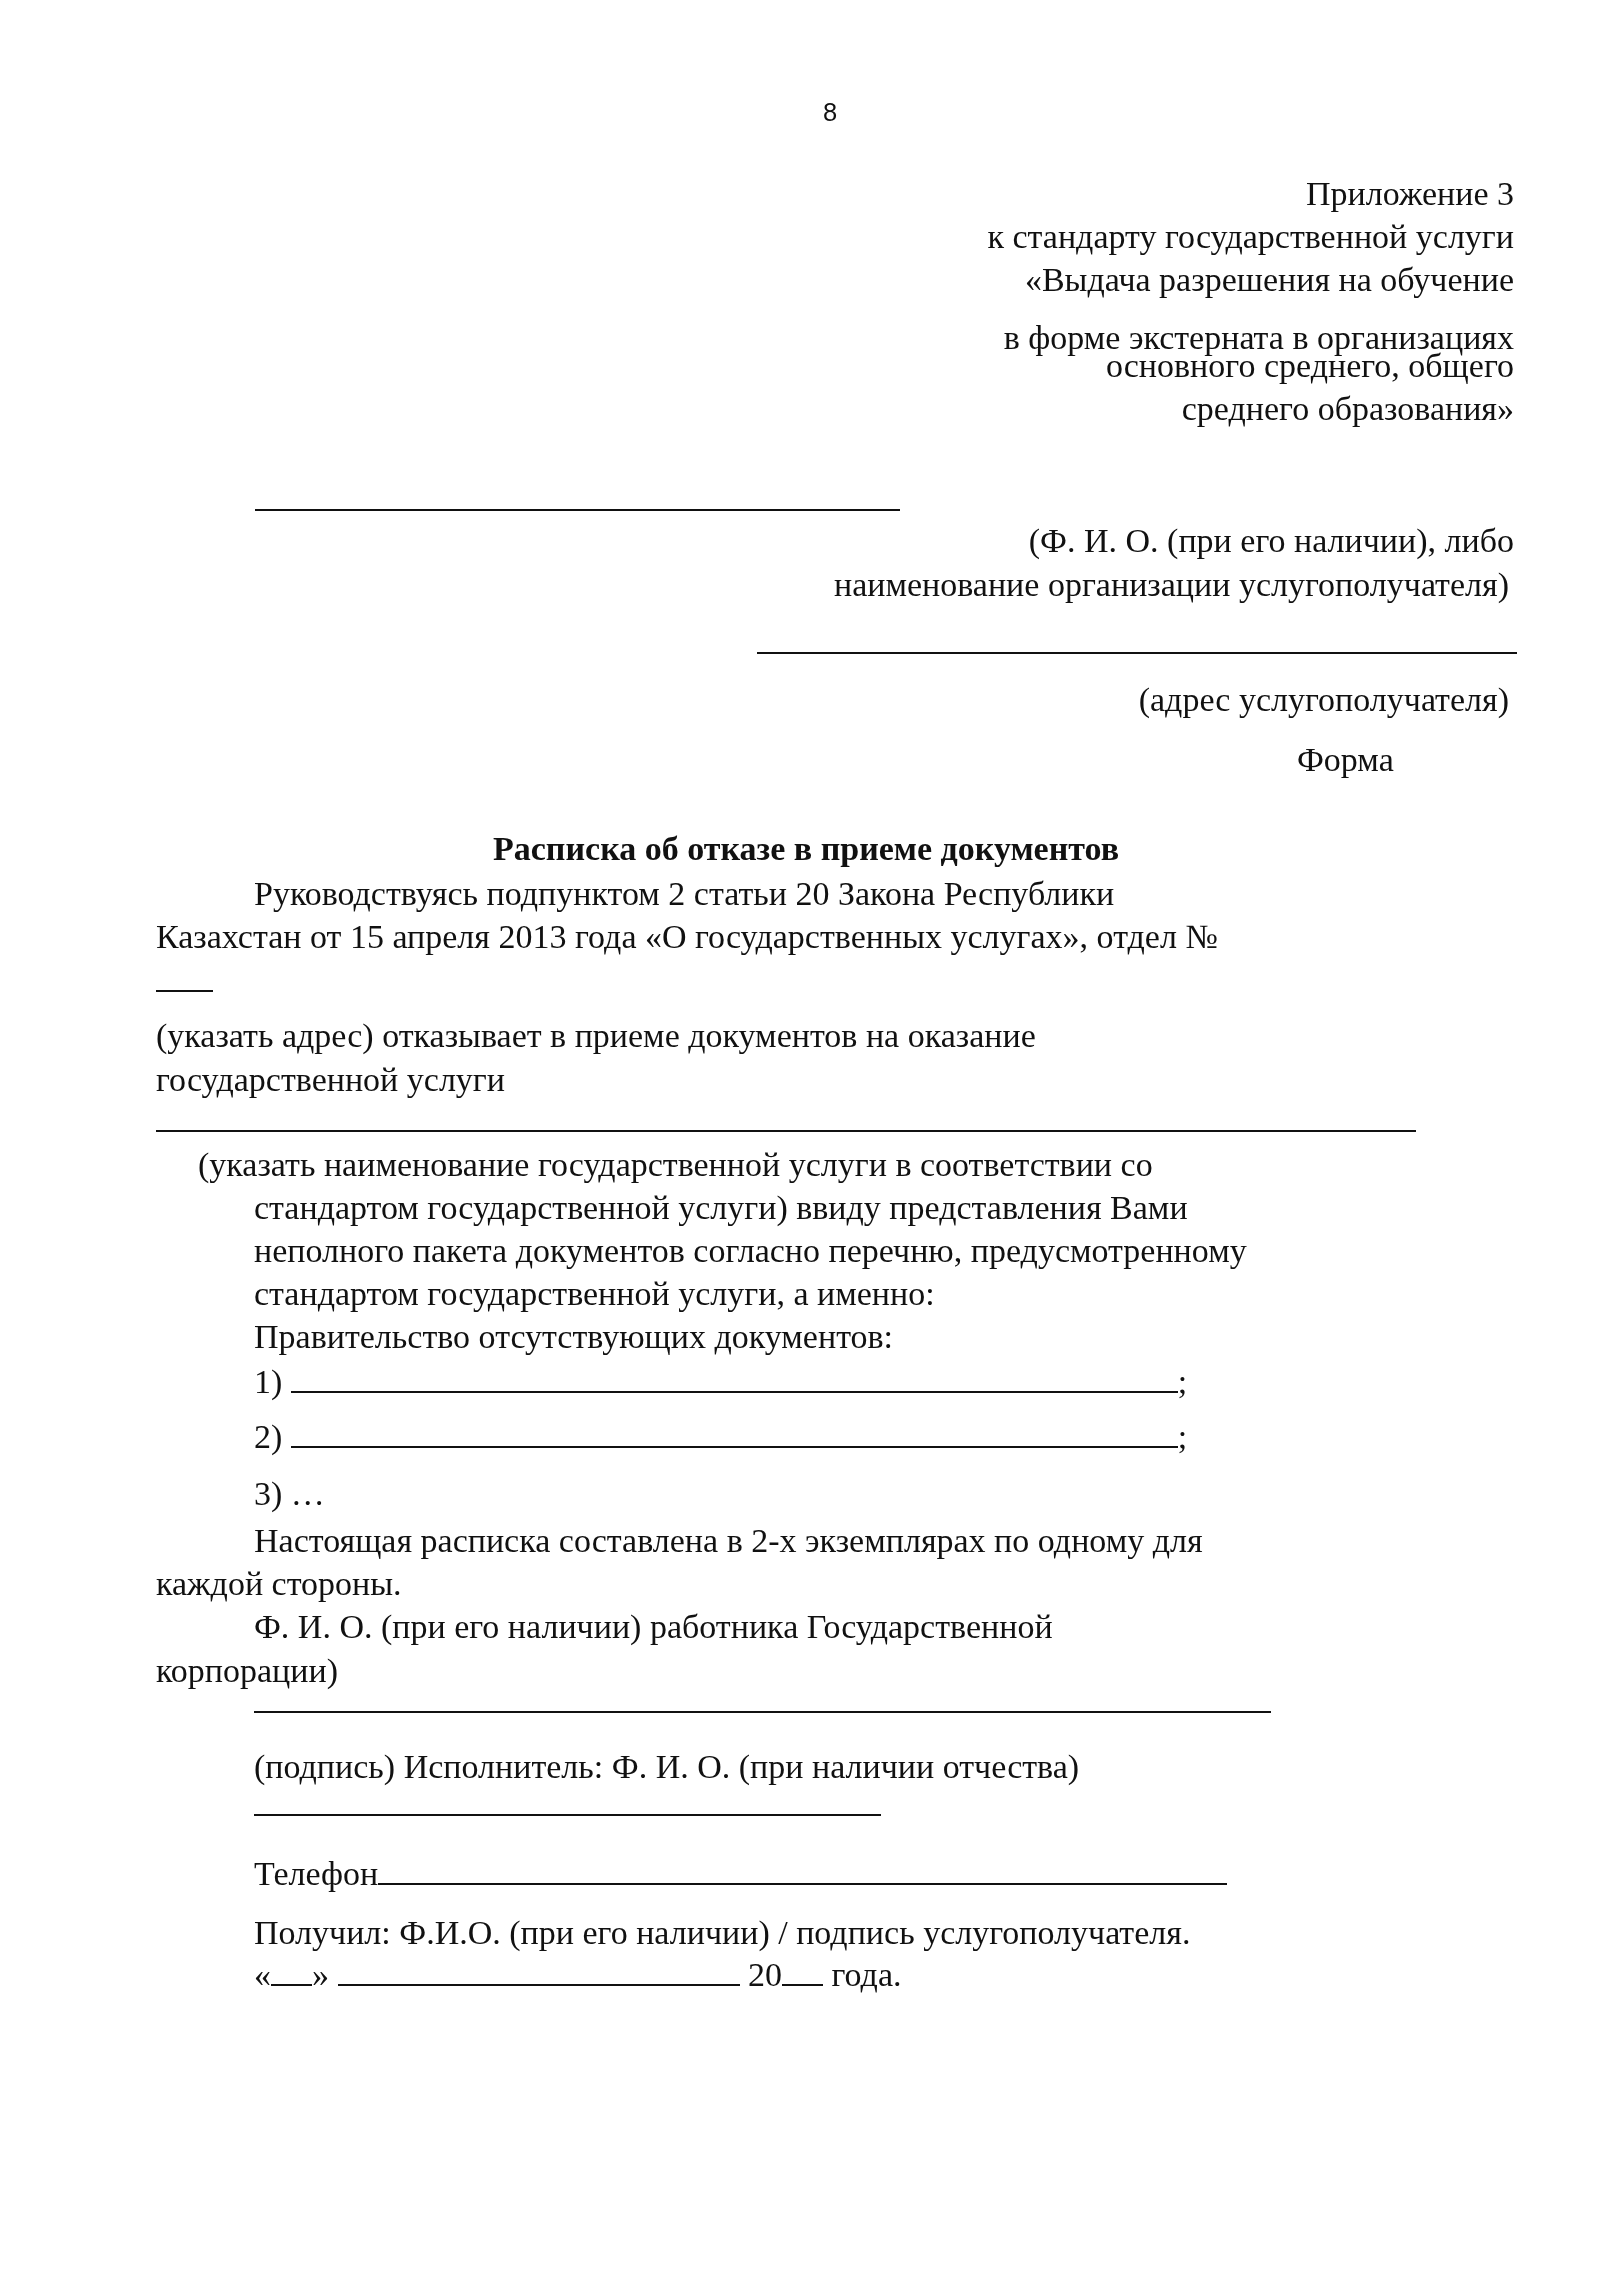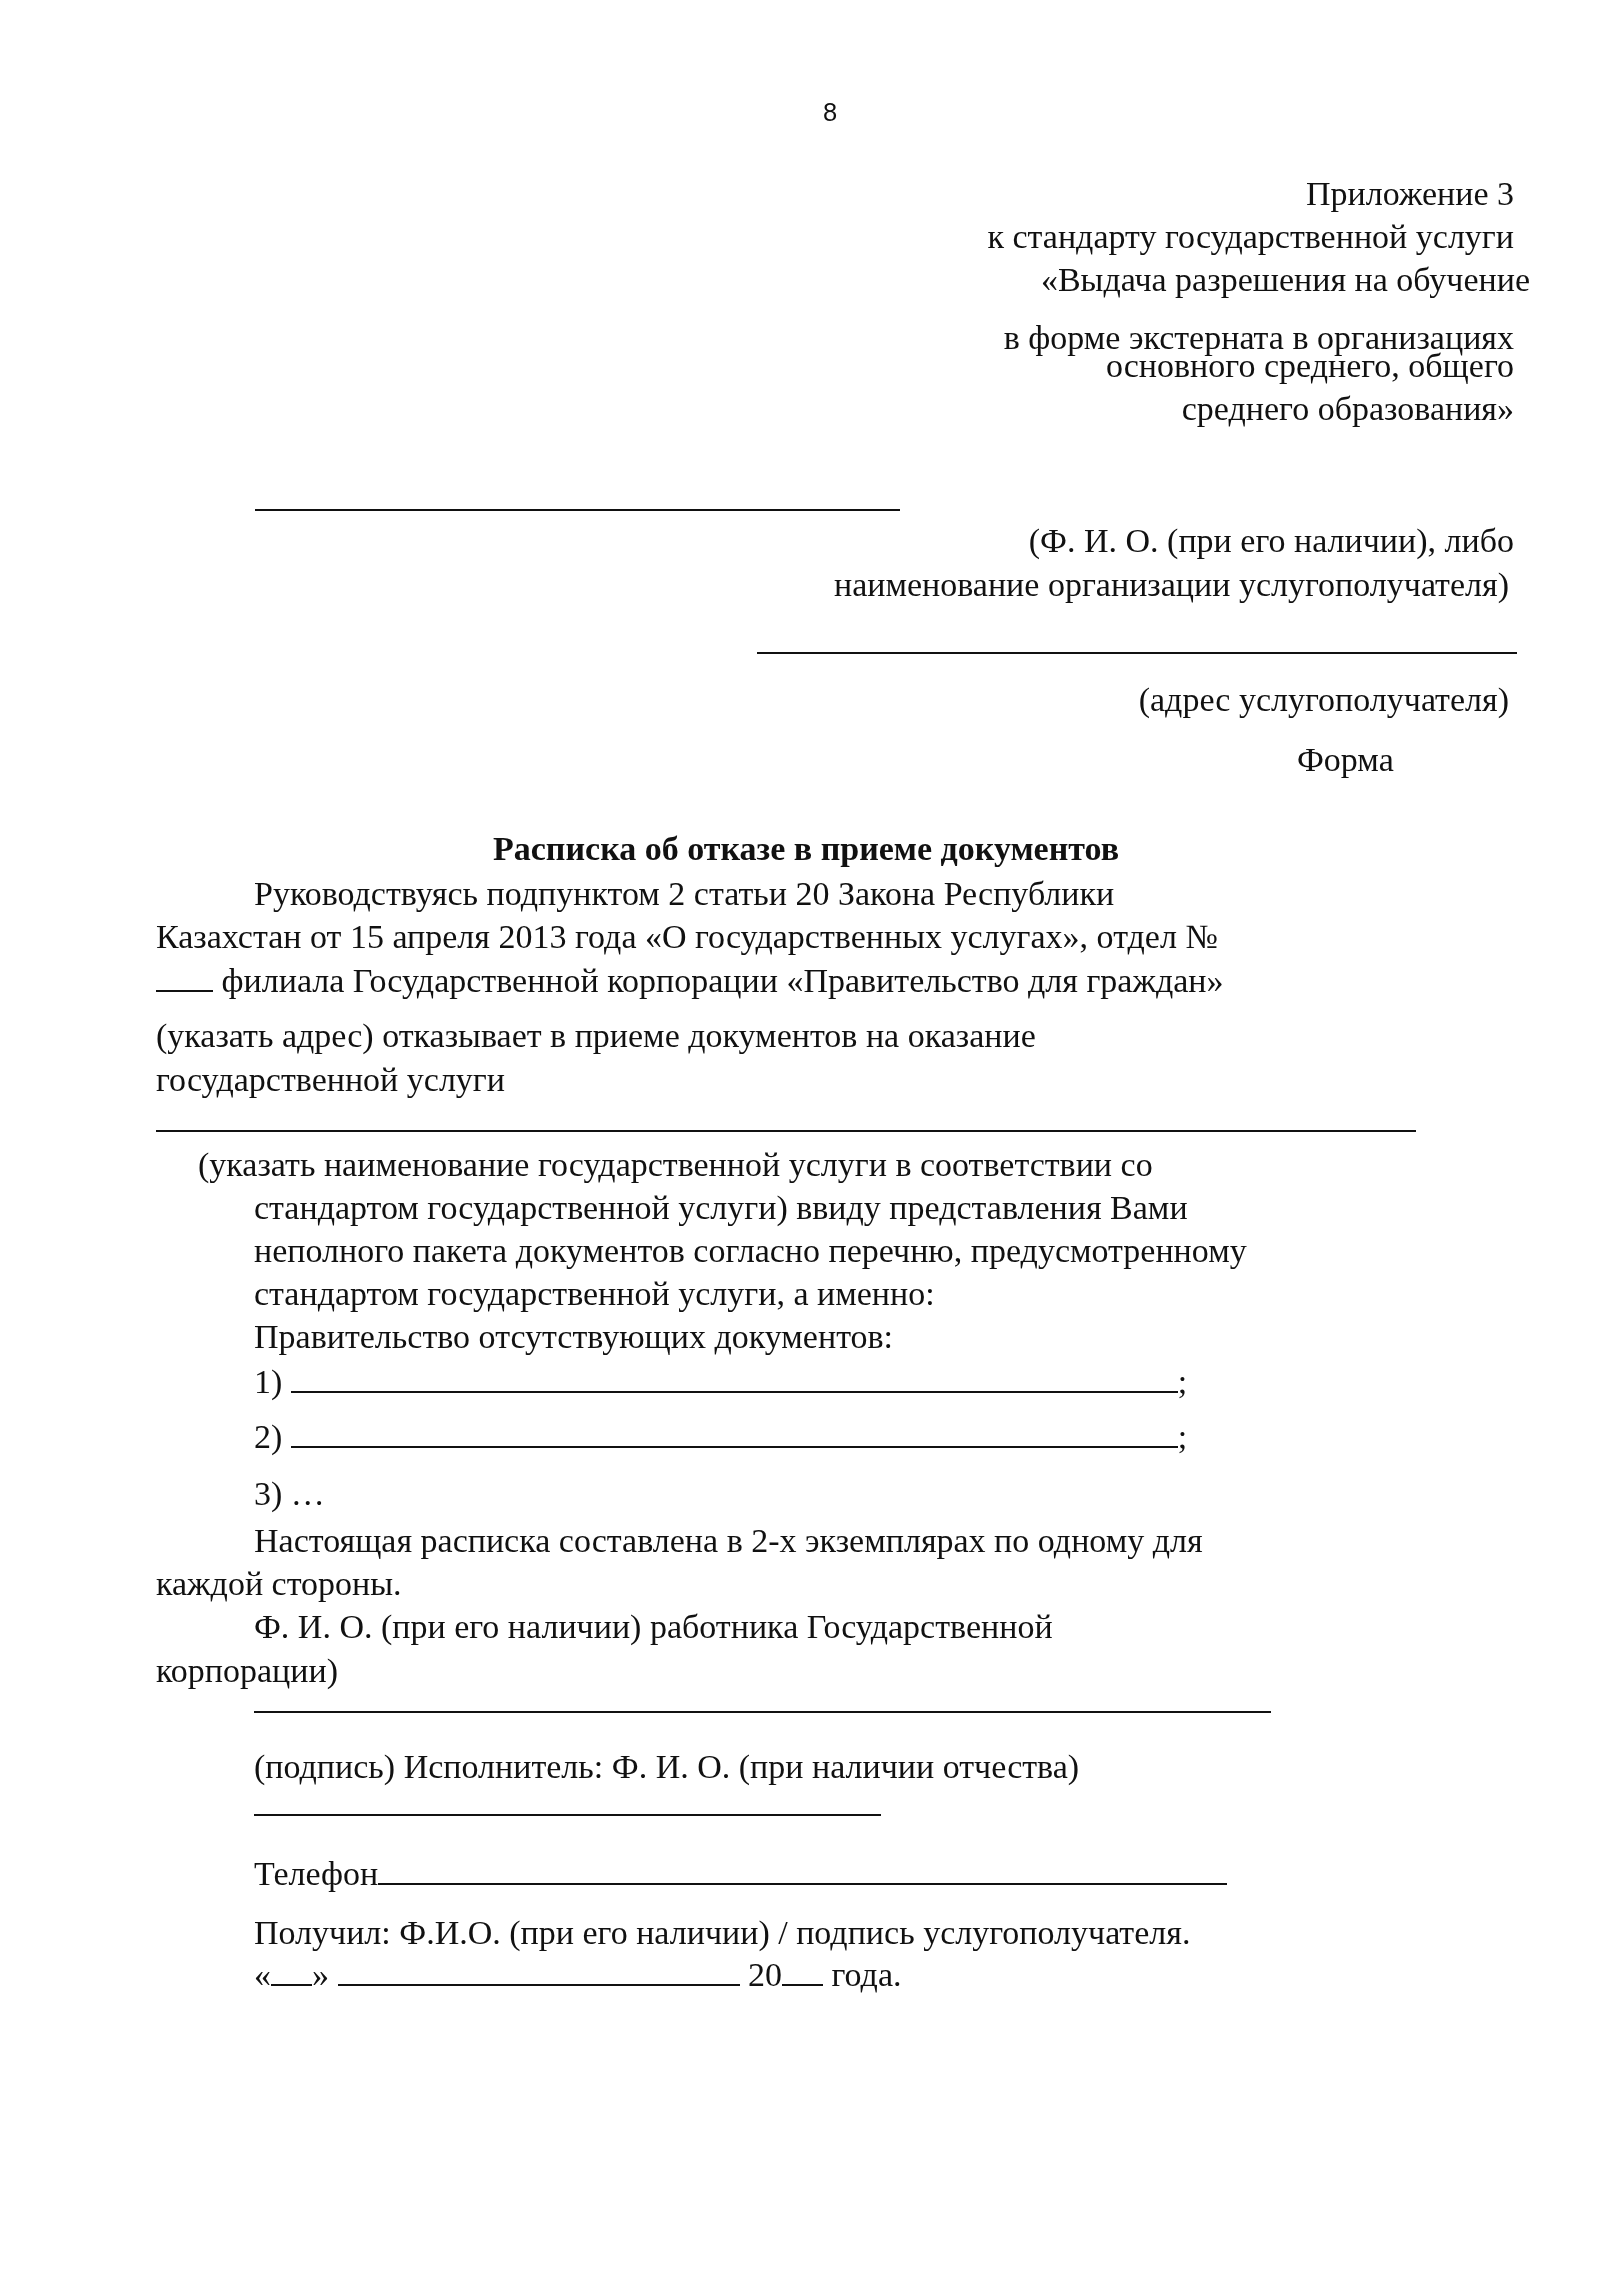--- a/index.html
+++ b/index.html
@@ -13,40 +13,39 @@
     .blank { display: inline-block; border-bottom: 2px solid #111111; vertical-align: baseline; height: 27.4px; }
   </style>
 </head>
 <body>
 
 <div class="pagenum">8</div>
 
 <div>
   <div class="ln r" style="top:172px; right:107px;">Приложение 3</div>
   <div class="ln r" style="top:215px; right:107px;">к стандарту государственной услуги</div>
-  <div class="ln r" style="top:258px; right:91px;font-family:Liberation Serif, serif;">«Выдача разрешения на обучение</div>
+  <div class="ln r" style="top:258px; right:107px;font-family:Liberation Serif, serif;">«Выдача разрешения на обучение</div>
   <div class="ln r" style="top:316px; right:107px;">в форме экстерната в организациях</div>
   <div class="ln r" style="top:344px; right:107px;">основного среднего, общего</div>
   <div class="ln r" style="top:387px; right:107px;">среднего образования»</div>
 </div>
 
 <div class="rule" style="top:509px; left:255px; width:645px;"></div>
 <div class="ln r" style="top:519px; right:107px;">(Ф. И. О. (при его наличии), либо</div>
 <div class="ln r" style="top:563px; right:112px;">наименование организации услугополучателя)</div>
 <div class="rule" style="top:652px; left:757px; width:760px;"></div>
 <div class="ln r" style="top:678px; right:112px;">(адрес услугополучателя)</div>
 <div class="ln" style="top:738px; left:1297px;">Форма</div>
 
 <div class="ln bold" style="top:827px; left:493px;">Расписка об отказе в приеме документов</div>
 
 <div class="ln" style="top:872px; left:254px;">Руководствуясь подпунктом 2 статьи 20 Закона Республики</div>
 <div class="ln" style="top:915px; left:156px;">Казахстан от 15 апреля 2013 года «О государственных услугах», отдел №</div>
 <div class="ln" style="top:959px; left:156px;">
   <span class="blank" style="width:57px;"></span>
-  <span>филиала Государственной корпорации «Правительство для граждан»</span>
 </div>
 <div class="ln" style="top:1014px; left:156px;">(указать адрес) отказывает в приеме документов на оказание</div>
 <div class="ln" style="top:1058px; left:156px;">государственной услуги</div>
 
 <div class="rule" style="top:1130px; left:156px; width:1260px;"></div>
 
 <div class="ln" style="top:1143px; left:162px;margin-left:36px;">(указать наименование государственной услуги в соответствии со</div>
 <div class="ln" style="top:1186px; left:254px;">стандартом государственной услуги) ввиду представления Вами</div>
 <div class="ln" style="top:1229px; left:254px;">неполного пакета документов согласно перечню, предусмотренному</div>
 <div class="ln" style="top:1272px; left:254px;">стандартом государственной услуги, а именно:</div>

